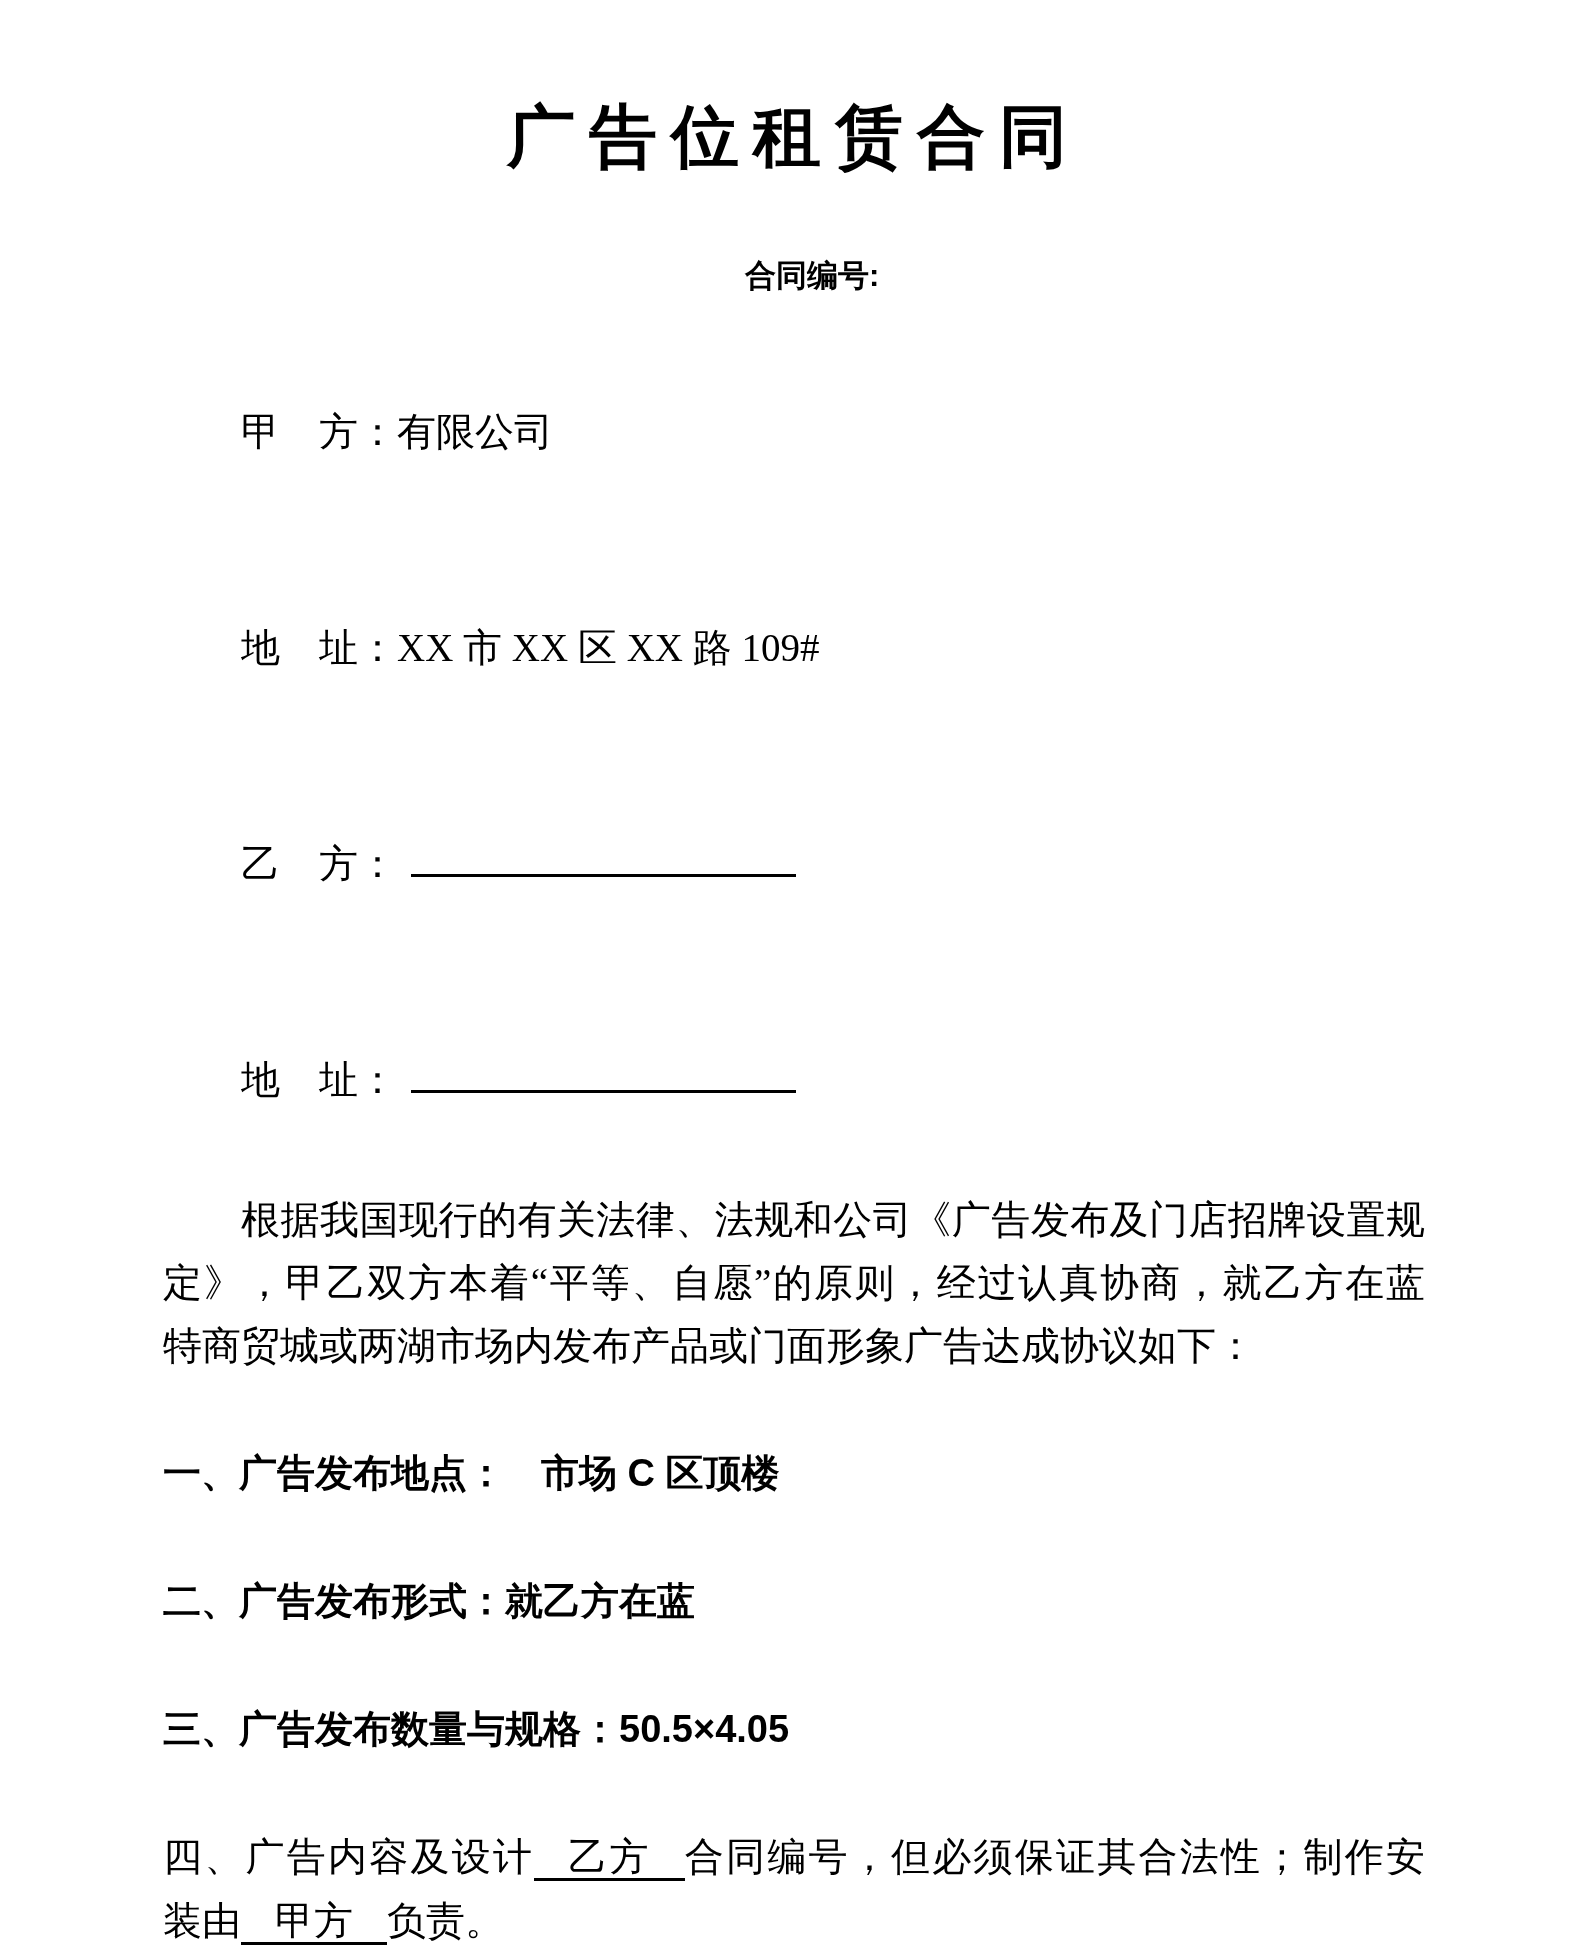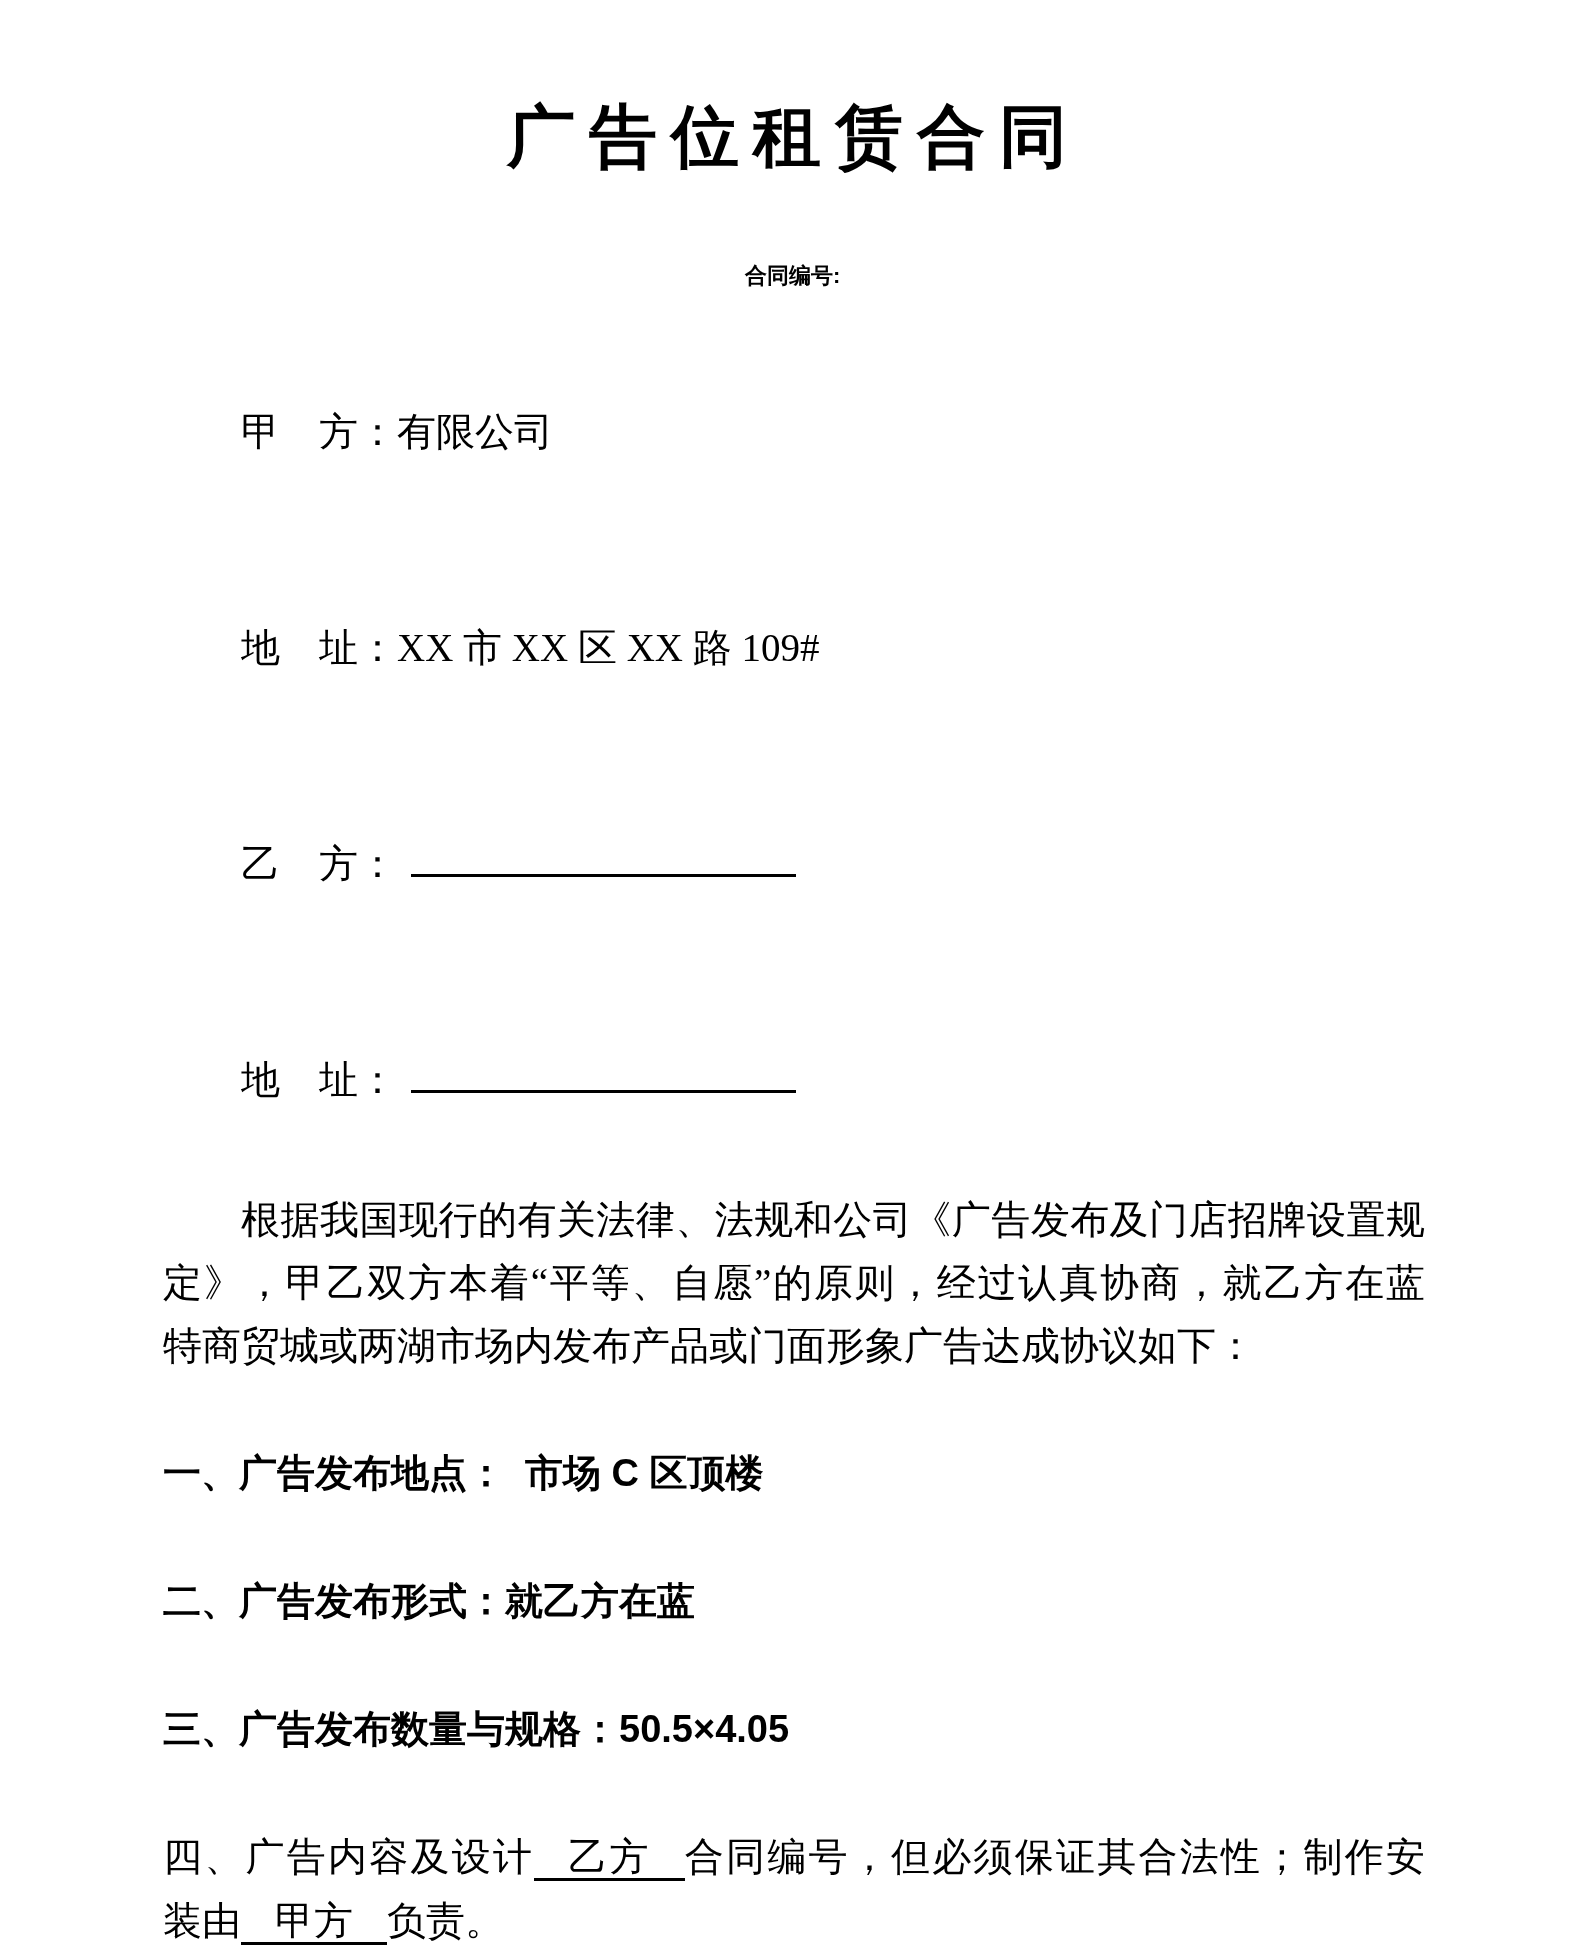--- a/index.html
+++ b/index.html
@@ -24,21 +24,21 @@
     letter-spacing: 14px;
     line-height: 92px;
     text-align: center;
   }
 
   .contract-no {
     margin-top: 72px;
     margin-left: 582px;
     font-family: "Liberation Sans", "DejaVu Sans", sans-serif;
     font-weight: bold;
-    font-size: 22px;
+    font-size: 31px;
     line-height: 44px;
   }
 
   .party-block { margin-top: 26px; font-size: 39px; }
   .party-row { line-height: 72px; white-space: pre-wrap; }
   .blank-line {
     display: inline-block;
     width: 385px;
     height: 32px;
     border-bottom: 3px solid #000;
@@ -51,21 +51,21 @@
   .indent { text-indent: 2em; }
   .just { text-align: justify; text-align-last: justify; }
 
   .section { margin-top: 64px; font-size: 39px; line-height: 64px; }
   .section.bold {
     font-family: "Liberation Sans", "DejaVu Sans", sans-serif;
     font-weight: bold;
     font-size: 38px;
   }
   .sec-line { margin: 0; line-height: 64px; }
-  .s1-gap { margin-left: 20px; }
+  .s1-gap { margin-left: 36px; }
 
   .fill-blank {
     border-bottom: 3px solid #000000;
     padding: 0 34px;
   }
 </style>
 </head>
 <body>
 
 <div class="page">

